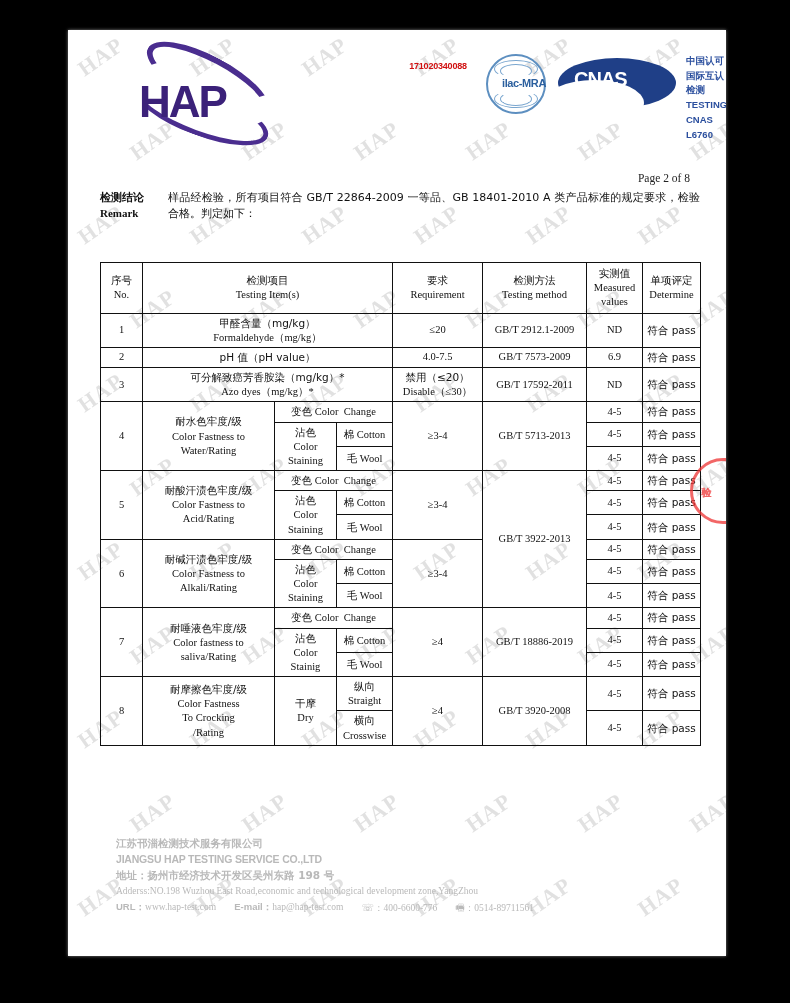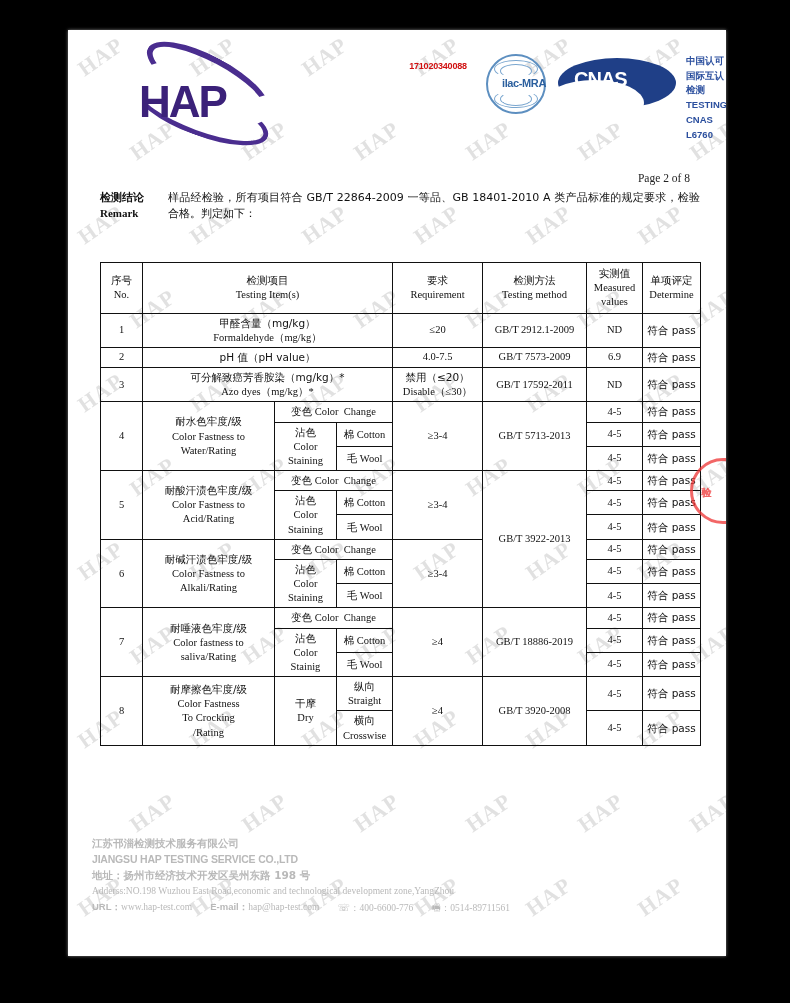--- a/index.html
+++ b/index.html
@@ -214,21 +214,21 @@
   }
   #seal .sl {
     position: absolute; left: 6px; top: 18px;
     font-family: "DejaVu Sans", sans-serif;
     font-size: 10px; color: #e33; font-weight: bold;
     writing-mode: vertical-rl;
   }
 
   
   #footer {
-    position: absolute; left: 24px; bottom: 40px; width: 600px;
+    position: absolute; left: 48px; bottom: 40px; width: 600px;
     color: #b9b9b9; z-index: 10; margin-top: 30px;
   }
   #footer .l1, #footer .l2, #footer .l3 {
     font-weight: bold; font-size: 10.5px; line-height: 1.5;
   }
   #footer .l1 { font-family: "DejaVu Sans", sans-serif; }
   #footer .l2 { font-family: "Liberation Sans", sans-serif; letter-spacing: -.2px; }
   #footer .l3 { font-family: "DejaVu Sans", sans-serif; }
   #footer .l4 {
     font-family: "Liberation Serif", serif;

